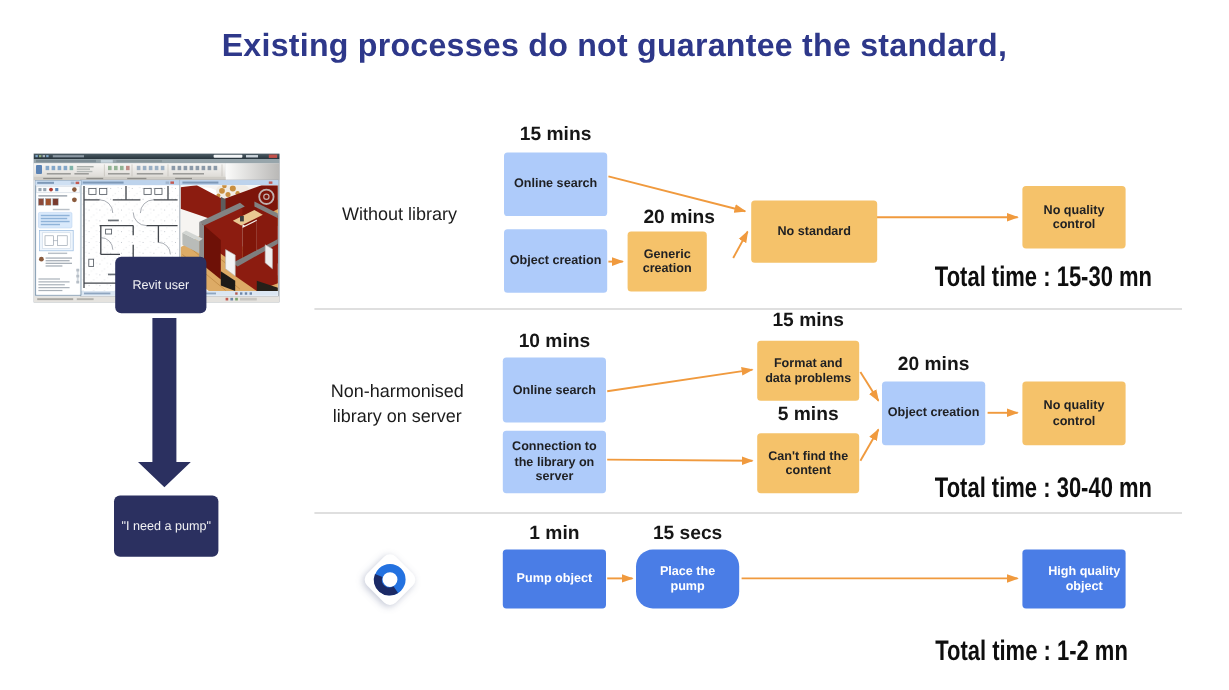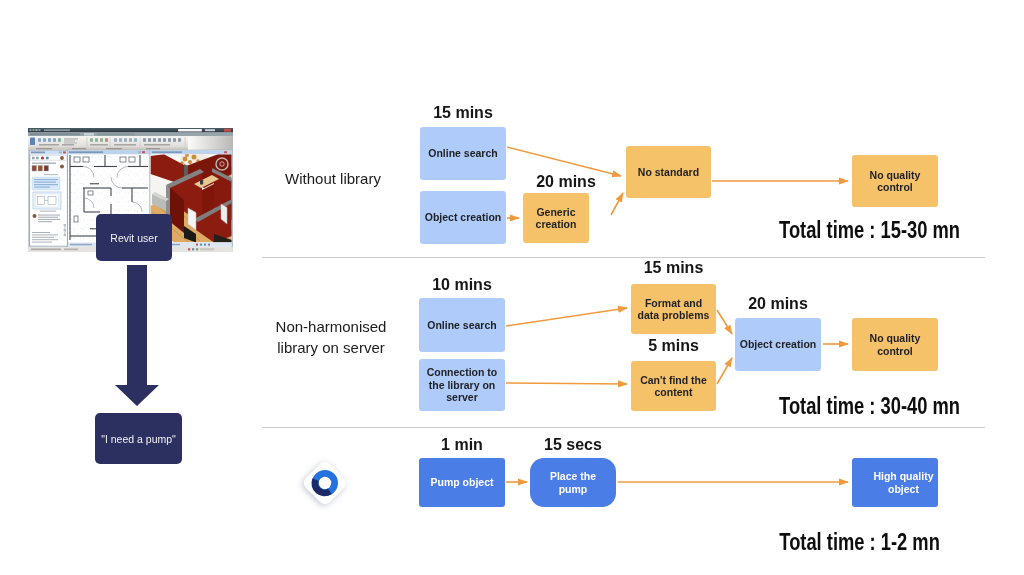--- a/index.html
+++ b/index.html
@@ -43,20 +43,21 @@
   #logo-diamond{
     width:34px;height:34px;background:#ffffff;border-radius:7px;
     transform:rotate(45deg);box-shadow:0 2px 6px rgba(90,100,140,.35);
   }
   svg{display:block;}
 </style>
 </head>
 <body>
 
 <div class="abs title">
+  <span style="display:block">Existing processes do not guarantee the standard,</span>
 </div>
 
 <div class="abs" style="left:28px;top:128px;width:205px;height:124px;">
 <svg width="205" height="124" viewBox="0 0 205 124">
   <defs>
     <linearGradient id="gTitle" x1="0" y1="0" x2="0" y2="1">
       <stop offset="0" stop-color="#4d5d66"></stop>
           <stop offset="1" stop-color="#27343c"></stop>
     </linearGradient>
     <linearGradient id="gRibbon" x1="0" y1="0" x2="0" y2="1">
@@ -430,21 +431,21 @@
 <div class="abs fbox lightblue" style="left:420px;top:127px;width:86px;height:53px;">
     <span>Online search</span>
   </div>
 <div class="abs fbox lightblue" style="left:420px;top:191px;width:86px;height:53px;">
     <span>Object creation</span>
   </div>
 <div class="abs tlabel" style="left:523px;top:176px;width:86px;">20 mins</div>
 <div class="abs fbox orange" style="left:523px;top:193px;width:66px;height:50px;">
     <span style="max-width:44px">Generic creation</span>
   </div>
-<div class="abs fbox orange" style="left:626px;top:146px;width:85px;height:52px;">
+<div class="abs fbox orange" style="left:626px;top:167px;width:105px;height:52px;">
     <span>No standard</span>
   </div>
 <div class="abs fbox orange" style="left:852px;top:155px;width:86px;height:52px;">
     <span style="max-width:57px">No quality control</span>
   </div>
 <div class="abs total" style="right:64px;top:217px;">Total time : 15-30 mn</div>
 
 <div class="abs tlabel" style="left:419px;top:279px;width:86px;">10 mins</div>
 <div class="abs fbox lightblue" style="left:419px;top:298px;width:86px;height:54px;">
     <span>Online search</span>

